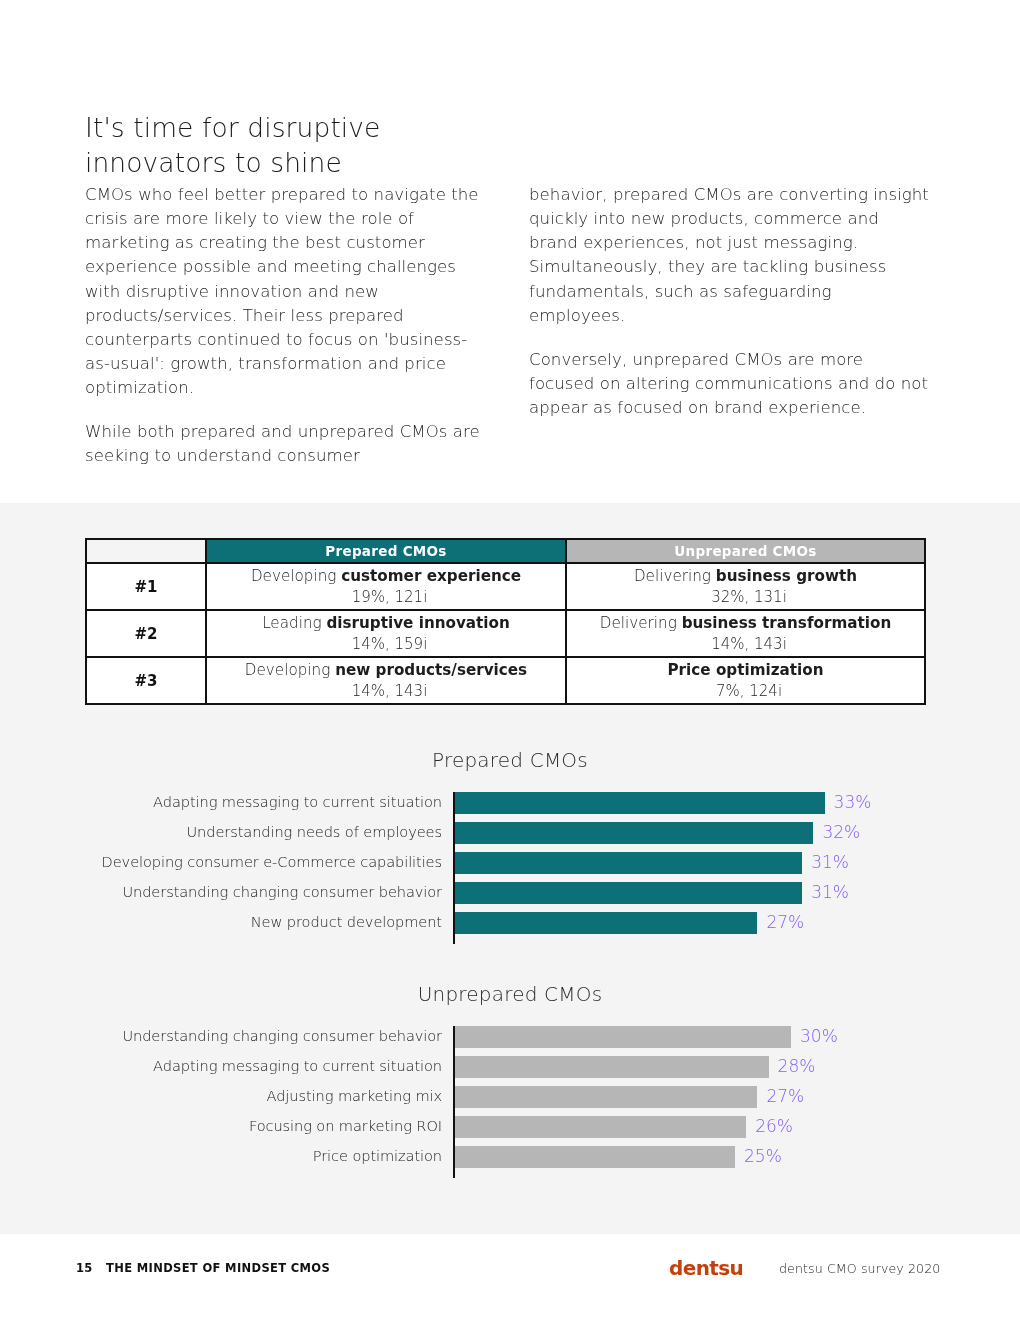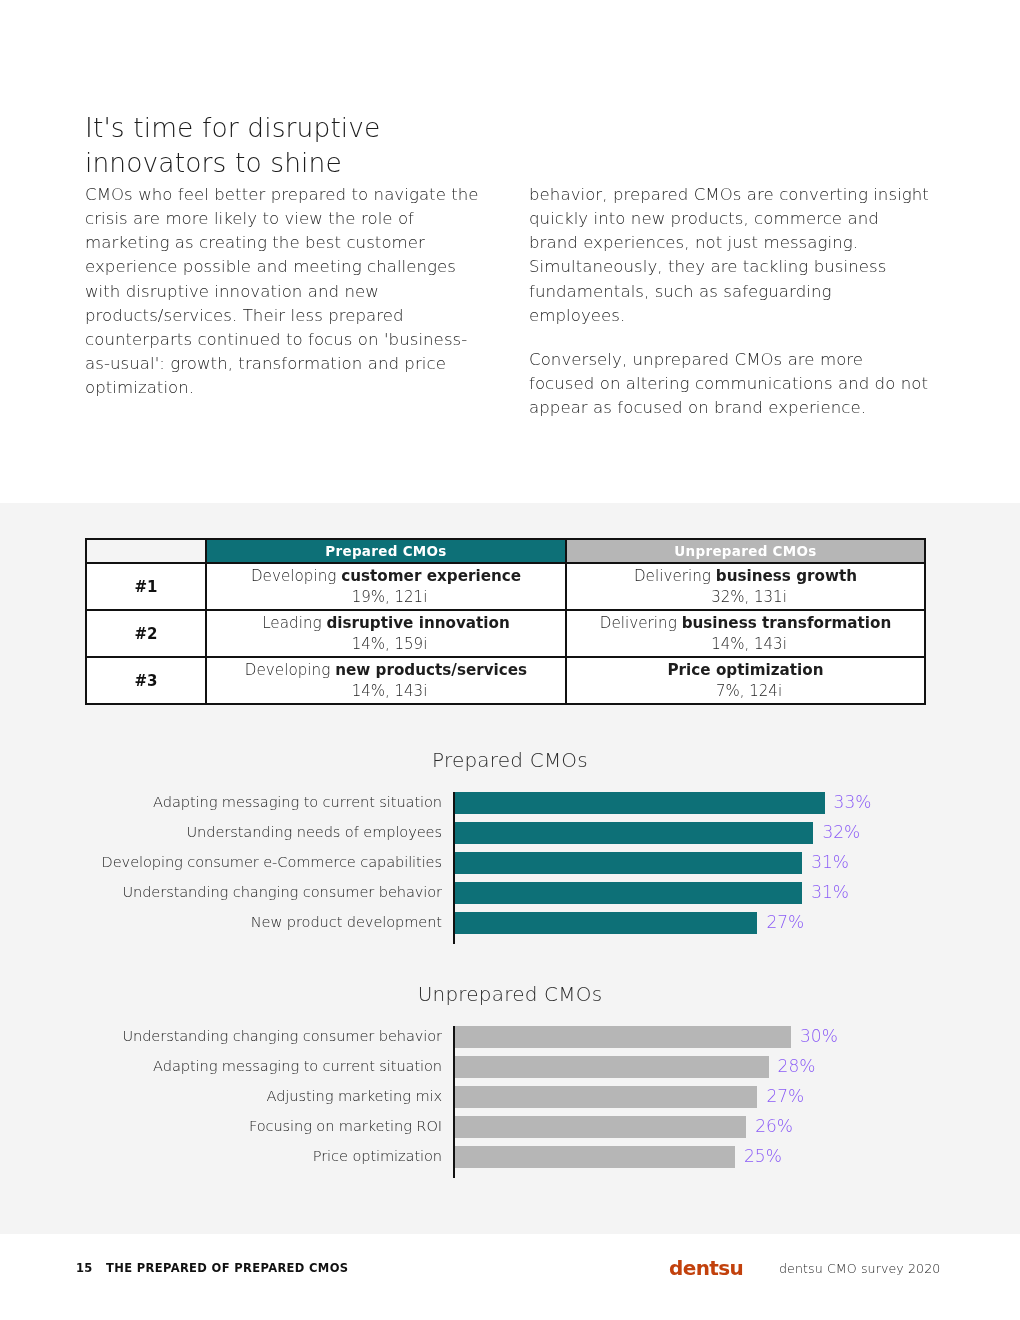--- a/index.html
+++ b/index.html
@@ -236,20 +236,21 @@
 </style>
 </head>
 <body>
 
 <div class="top-section">
   <h1 class="page-title">It's time for disruptive
 innovators to shine</h1>
 
   <div class="col-left">
     <p class="body-par">CMOs who feel better prepared to navigate the crisis are more likely to view the role of marketing as creating the best customer experience possible and meeting challenges with disruptive innovation and new products/services. Their less prepared counterparts continued to focus on 'business-as-usual': growth, transformation and price optimization.</p>
+    <p class="body-par">While both prepared and unprepared CMOs are seeking to understand consumer</p>
   </div>
 
   <div class="col-right">
     <p class="body-par">behavior, prepared CMOs are converting insight quickly into new products, commerce and brand experiences, not just messaging. Simultaneously, they are tackling business fundamentals, such as safeguarding employees.</p>
     <p class="body-par">Conversely, unprepared CMOs are more focused on altering communications and do not appear as focused on brand experience.</p>
   </div>
 </div>
 
 <div class="grey-panel">
 
@@ -368,16 +369,16 @@
             <div class="bar-value" style="left: 744px;">25%</div>
           </div>
         </div>
     </div>
   </div>
 
 </div>
 
 <div class="footer">
   <span class="foot-page">15</span>
-  <span class="foot-section">THE PREPARED OF PREPARED CMOS</span>
+  <span class="foot-section">THE MINDSET OF MINDSET CMOS</span>
   <span class="foot-logo">dentsu</span>
   <span class="foot-survey">dentsu CMO survey 2020</span>
 </div>
 
 </body></html>

